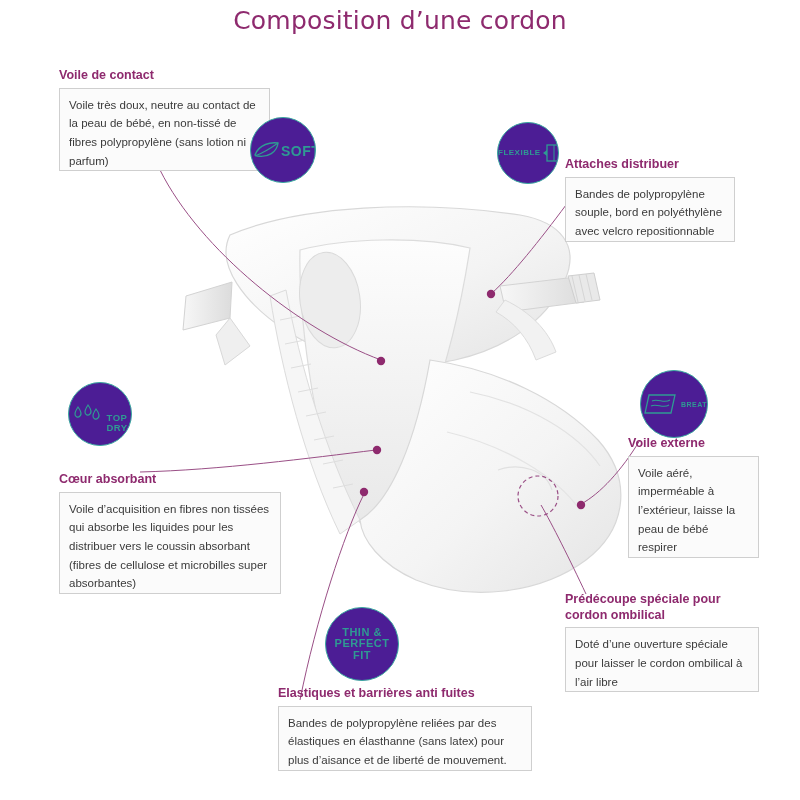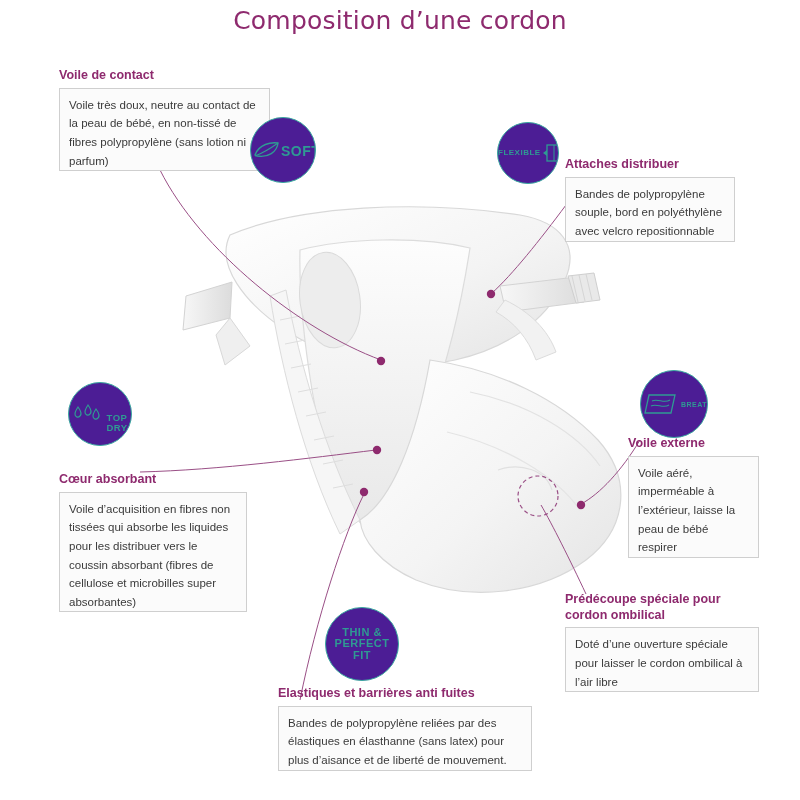--- a/index.html
+++ b/index.html
@@ -180,21 +180,21 @@
   <div class="callout" style="left:59px; top:68px; width:211px;">
     <div class="hd">Voile de contact</div>
     <div class="bd">Voile très doux, neutre au contact de la peau de bébé, en non-tissé de fibres polypropylène (sans lotion ni parfum)</div>
   </div>
 
   <div class="callout" style="left:565px; top:157px; width:170px;">
     <div class="hd">Attaches distribuer</div>
     <div class="bd">Bandes de polypropylène souple, bord en polyéthylène avec velcro repositionnable</div>
   </div>
 
-  <div class="callout" style="left:59px; top:472px; width:188px;">
+  <div class="callout" style="left:59px; top:472px; width:222px;">
     <div class="hd">Cœur absorbant</div>
     <div class="bd">Voile d’acquisition en fibres non tissées qui absorbe les liquides pour les distribuer vers le coussin absorbant (fibres de cellulose et microbilles super absorbantes)</div>
   </div>
 
   <div class="callout" style="left:565px; top:592px; width:194px;">
     <div class="hd">Prédécoupe spéciale pour cordon ombilical</div>
     <div class="bd">Doté d’une ouverture spéciale pour laisser le cordon ombilical à l’air libre</div>
   </div>
 
   <div class="callout" style="left:628px; top:436px; width:131px;">

